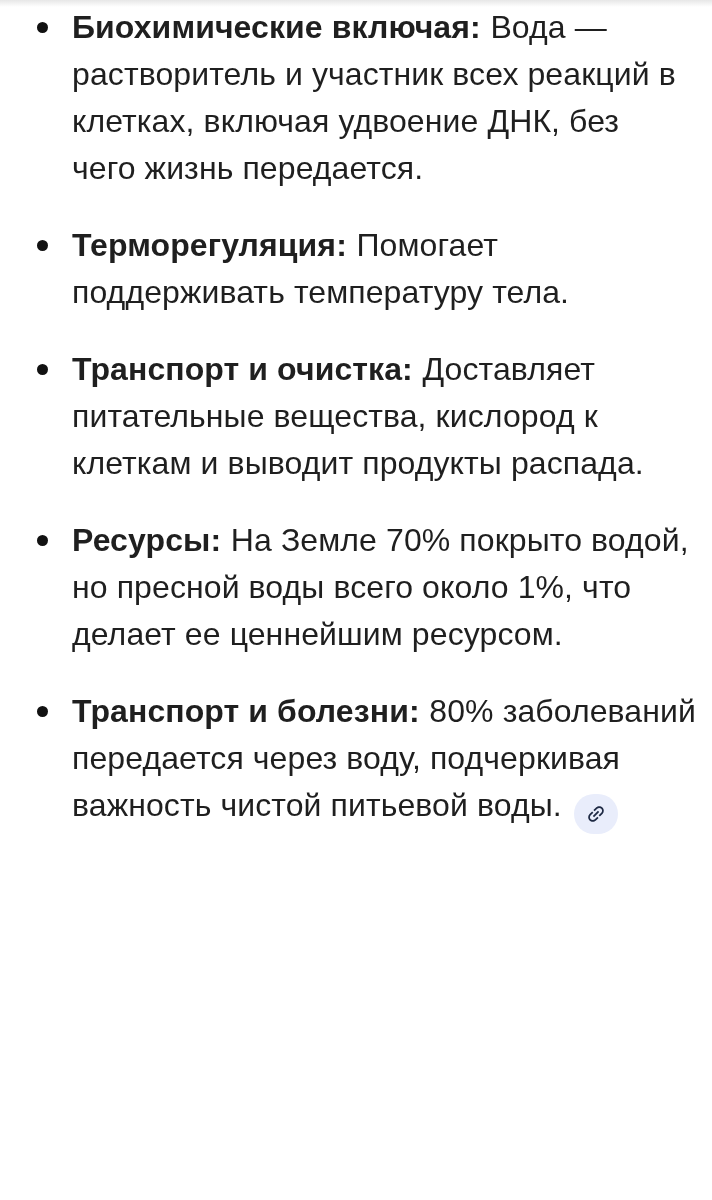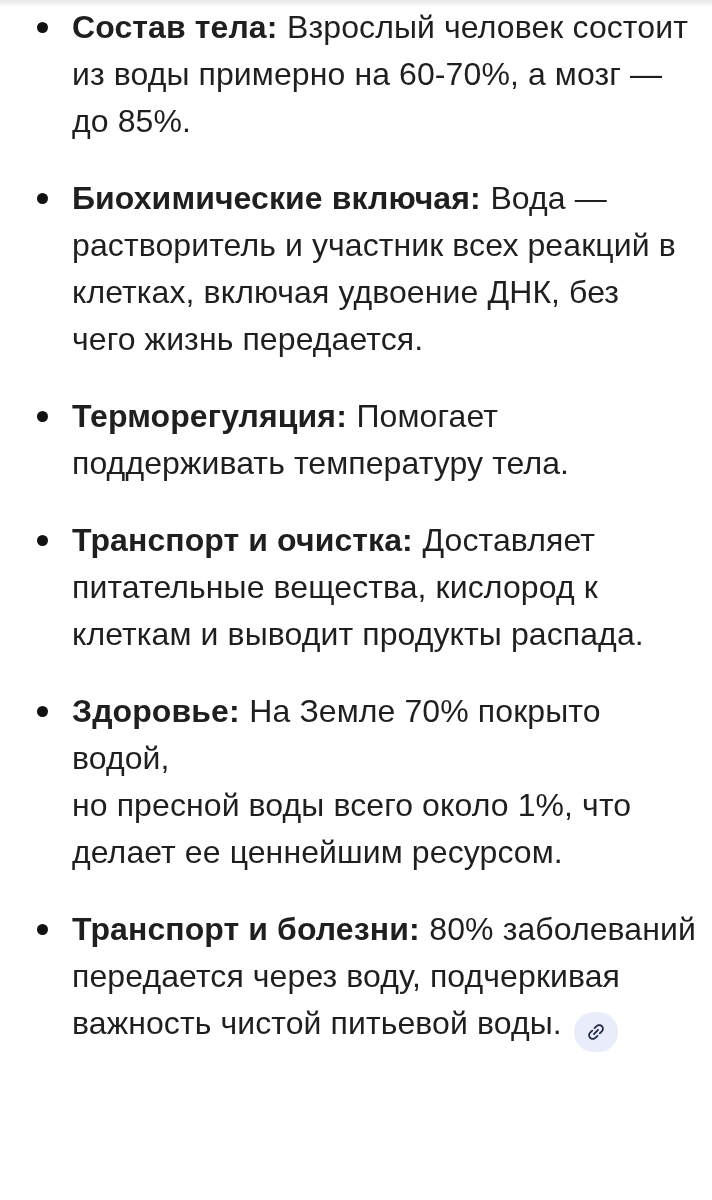--- a/index.html
+++ b/index.html
@@ -70,26 +70,20 @@
     fill: #1f2a44;
   }
 </style>
 </head>
 <body>
 
 <div class="top-fade"></div>
 
 <ul class="answer-list">
 
-  <li>
-    <span class="bullet-marker"></span>
-    <span class="item-title">Состав тела:</span><span class="item-text">Взрослый человек состоит
-из воды примерно на 60-70%, а мозг —
-до 85%.</span>
-  </li>
 
   <li>
     <span class="bullet-marker"></span>
     <span class="item-title">Биохимические включая:</span><span class="item-text">Вода —
 растворитель и участник всех реакций в
 клетках, включая удвоение ДНК, без
 чего жизнь передается.</span>
   </li>
 
   <li>
@@ -101,21 +95,21 @@
   <li>
     <span class="bullet-marker"></span>
     <span class="item-title">Транспорт и очистка:</span><span class="item-text">Доставляет
 питательные вещества, кислород к
 клеткам и выводит продукты распада.</span>
   </li>
 
 
   <li>
     <span class="bullet-marker"></span>
-    <span class="item-title">Здоровье:</span><span class="item-text">На Земле 70% покрыто водой,
+    <span class="item-title">Ресурсы:</span><span class="item-text">На Земле 70% покрыто водой,
 но пресной воды всего около 1%, что
 делает ее ценнейшим ресурсом.</span>
   </li>
 
   <li>
     <span class="bullet-marker"></span>
     <span class="item-title">Транспорт и болезни:</span><span class="item-text">80% заболеваний
 передается через воду, подчеркивая
 важность чистой питьевой воды.</span><button class="link-chip" aria-label="source link">
       <span style="display:inline-flex;">

